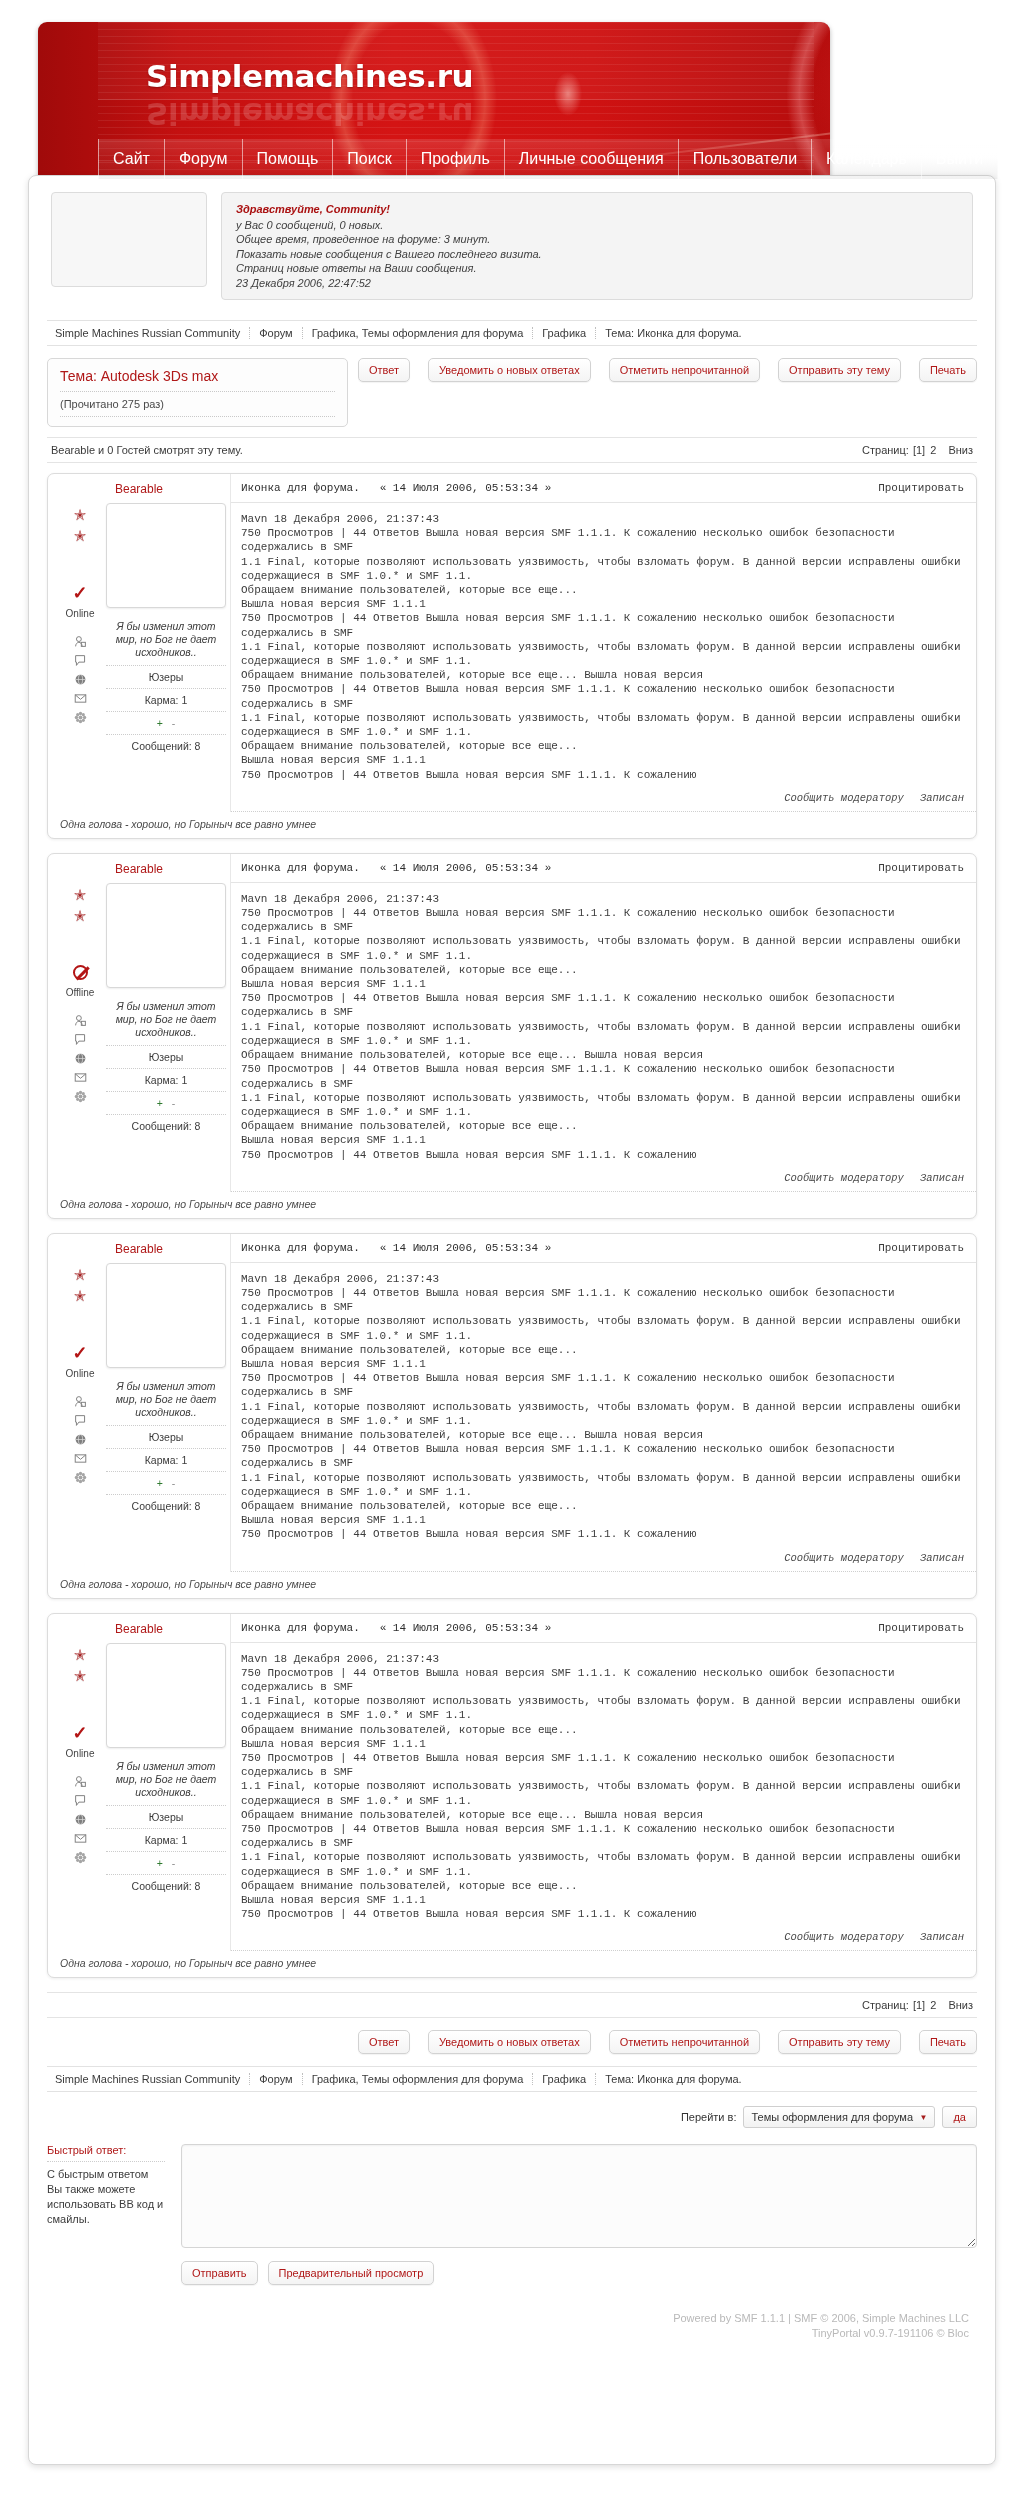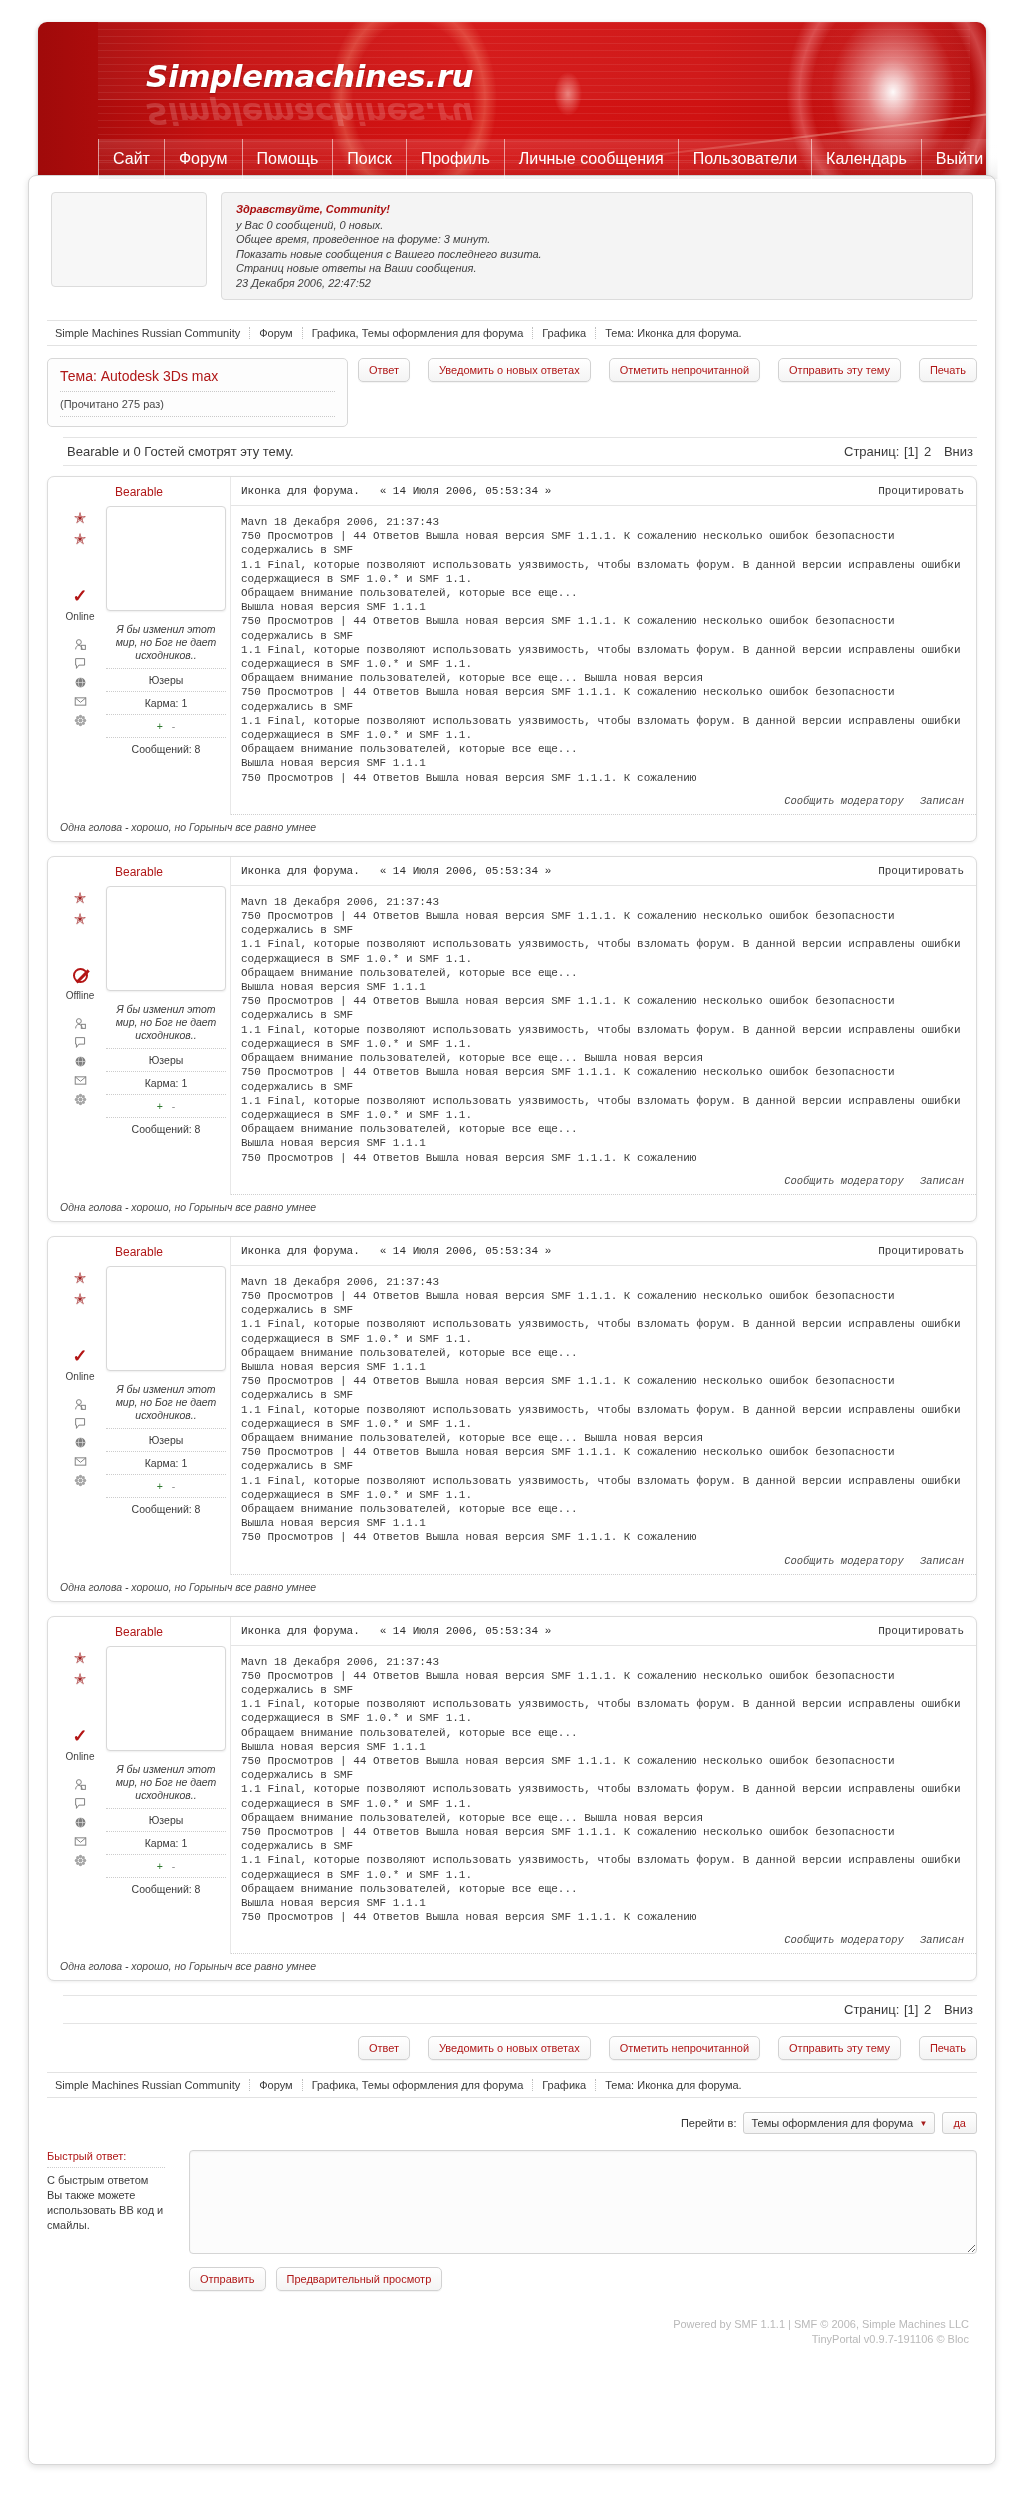--- a/index.html
+++ b/index.html
@@ -16,32 +16,31 @@
     min-height: 2514px;
     position: relative;
     background: #ffffff;
     overflow: hidden;
   }
 
   
   .banner-wrap {
     position: absolute;
     left: 38px; top: 22px;
-    width: 948px; height: 178px;
+    width: 792px; height: 178px;
     border-radius: 9px;
     background: #c20f0f;
     background-image:
       radial-gradient(ellipse 120px 150px at 855px 70px, rgba(255,255,255,.98) 0%, rgba(255,210,210,.55) 22%, rgba(220,40,40,.15) 52%, rgba(200,20,20,0) 70%),
       radial-gradient(ellipse 130px 160px at 855px 72px, rgba(255,255,255,0) 62%, rgba(255,170,170,.35) 72%, rgba(255,255,255,0) 82%),
       radial-gradient(ellipse 100px 130px at 375px 78px, rgba(255,255,255,0) 60%, rgba(255,180,140,.28) 72%, rgba(255,255,255,0) 84%),
       radial-gradient(ellipse 14px 22px at 530px 72px, rgba(255,210,200,.55) 0%, rgba(255,180,170,0) 100%),
       linear-gradient(90deg, #a00a0a 0%, #c41010 18%, #d41414 45%, #cf1212 70%, #b50d0d 100%);
     box-shadow: 0 2px 5px rgba(0,0,0,.28);
     overflow: hidden;
-    font-style: italic;
   }
   .banner-scan {
     position: absolute; left: 60px; top: 0; right: 16px; height: 178px;
     background-image: repeating-linear-gradient(to bottom, rgba(255,255,255,.075) 0px, rgba(255,255,255,.075) 1px, rgba(0,0,0,0) 1px, rgba(0,0,0,0) 7px);
     pointer-events: none;
   }
   .banner-bandtop {
     position: absolute; left: 60px; top: 0; right: 16px; height: 78px;
     background: rgba(255,255,255,.035);
     border-bottom: 1px solid rgba(255,255,255,.10);
@@ -190,25 +189,25 @@
     background: linear-gradient(to bottom, #ffffff 0%, #f4f4f4 100%);
     color: #b01818;
     font-size: 11px;
     white-space: nowrap;
     cursor: pointer;
     box-shadow: 0 1px 1px rgba(0,0,0,.05);
   }
 
   .viewers-row {
     display: flex; justify-content: space-between; align-items: center;
-    margin: 10px 18px 0 34px;
+    margin: 10px 18px 0 18px;
     padding: 6px 4px;
     border-top: 1px solid #e4e4e4;
     border-bottom: 1px solid #e4e4e4;
-    font-size: 13px;
+    font-size: 11px;
     color: #3a3a3a;
   }
   .pages { color: #3a3a3a; }
   .pages .pg { margin: 0 1px; cursor: pointer; }
   .pages .pg-cur { font-weight: normal; }
   .pages .dn { margin-left: 8px; cursor: pointer; }
 
   
   .posts { margin: 10px 18px 0 18px; }
   .post {
@@ -324,21 +323,21 @@
     background: linear-gradient(to bottom,#ffffff,#f2f2f2);
     font-size: 11px; color: #333; cursor: pointer;
   }
   .jump-arrow { color: #a51c1c; font-size: 8px; }
   .jump-go {
     padding: 4px 10px; border: 1px solid #cfcfcf; border-radius: 3px;
     background: linear-gradient(to bottom,#ffffff,#f2f2f2);
     color: #b01818; font-size: 11px; cursor: pointer;
   }
 
-  .qr-row { display: flex; margin: 16px 18px 0 18px; gap: 24px; }
+  .qr-row { display: flex; margin: 16px 18px 0 18px; gap: 16px; }
   .qr-left { width: 118px; flex: none; }
   .qr-title { color: #b01818; font-size: 11px; padding-bottom: 5px; border-bottom: 1px dotted #cdcdcd; }
   .qr-desc { font-size: 11px; color: #3c3c3c; line-height: 15px; padding-top: 5px; }
   .qr-right { flex: 1; }
   .qr-textarea {
     width: 100%; height: 104px;
     border: 1px solid #d5d5d5; border-radius: 4px;
     background: #fcfcfc;
     box-shadow: inset 0 1px 2px rgba(0,0,0,.05);
   }

